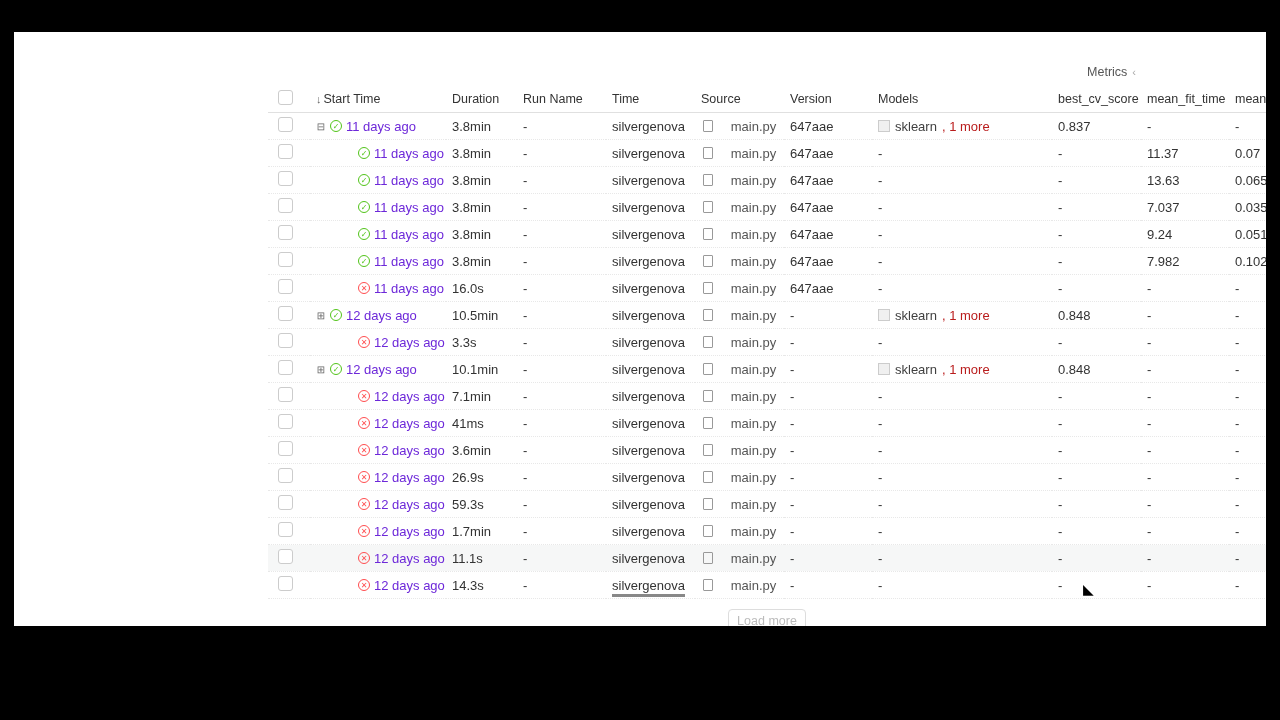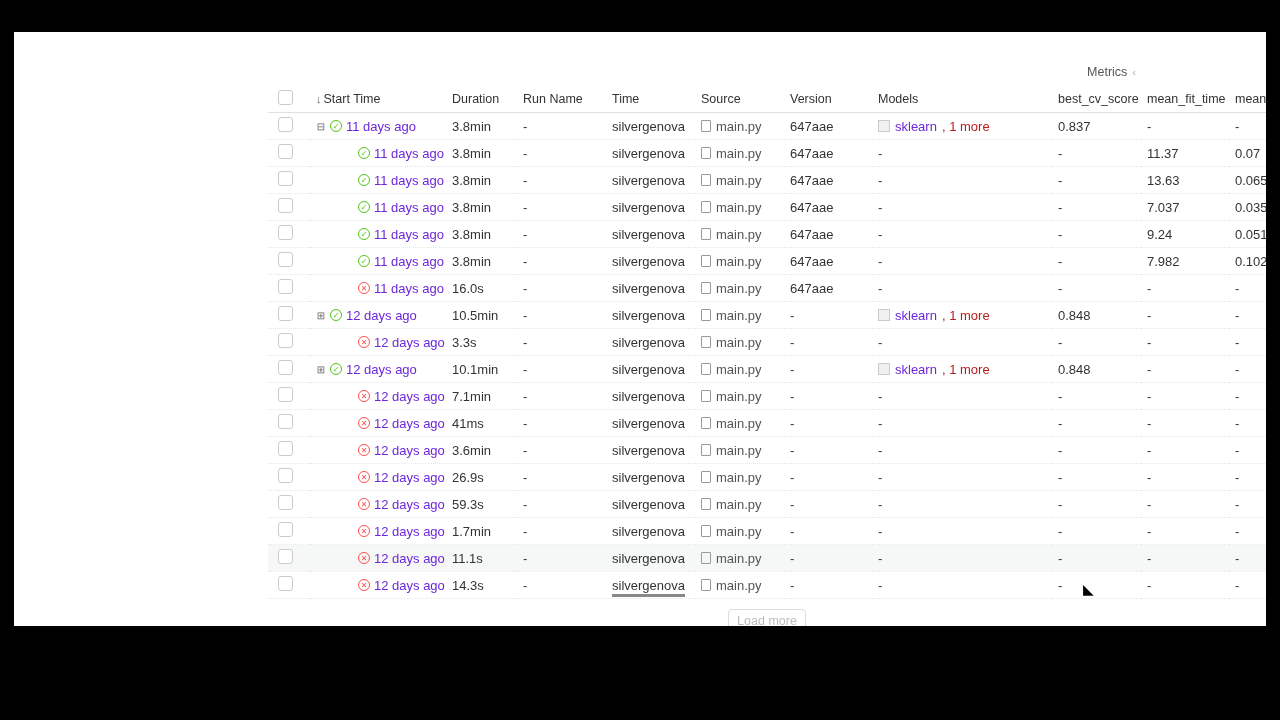--- a/index.html
+++ b/index.html
@@ -120,43 +120,44 @@
     border: 1.2px solid #ff4d4f;
     color: #ff4d4f;
   }
   .time-link {
     color: #6d28d9;
     cursor: pointer;
   }
   .src-cell {
     display: flex;
     align-items: center;
-    gap: 5px;
+    gap: 18px;
     color: #555;
+    justify-content: center;
   }
   .file-icon {
     width: 10px; height: 12px;
     border: 1px solid #999;
     border-radius: 1px;
     position: relative;
     flex-shrink: 0;
   }
   .models-cell {
     display: flex;
     align-items: center;
     gap: 5px;
     color: #555;
   }
   .model-icon {
     width: 12px; height: 12px;
     background: #f0f0f0;
     border: 1px solid #ccc;
     flex-shrink: 0;
   }
-  .model-link { color: #6d28d9; }
+  .model-link { color: #404040; }
   .model-more { color: #b91c1c; }
   .sort-arrow {
     font-size: 11px;
     color: #666;
     margin-right: 2px;
   }
   .load-more {
     display: block;
     margin: 10px auto 0;
     padding: 4px 8px;

